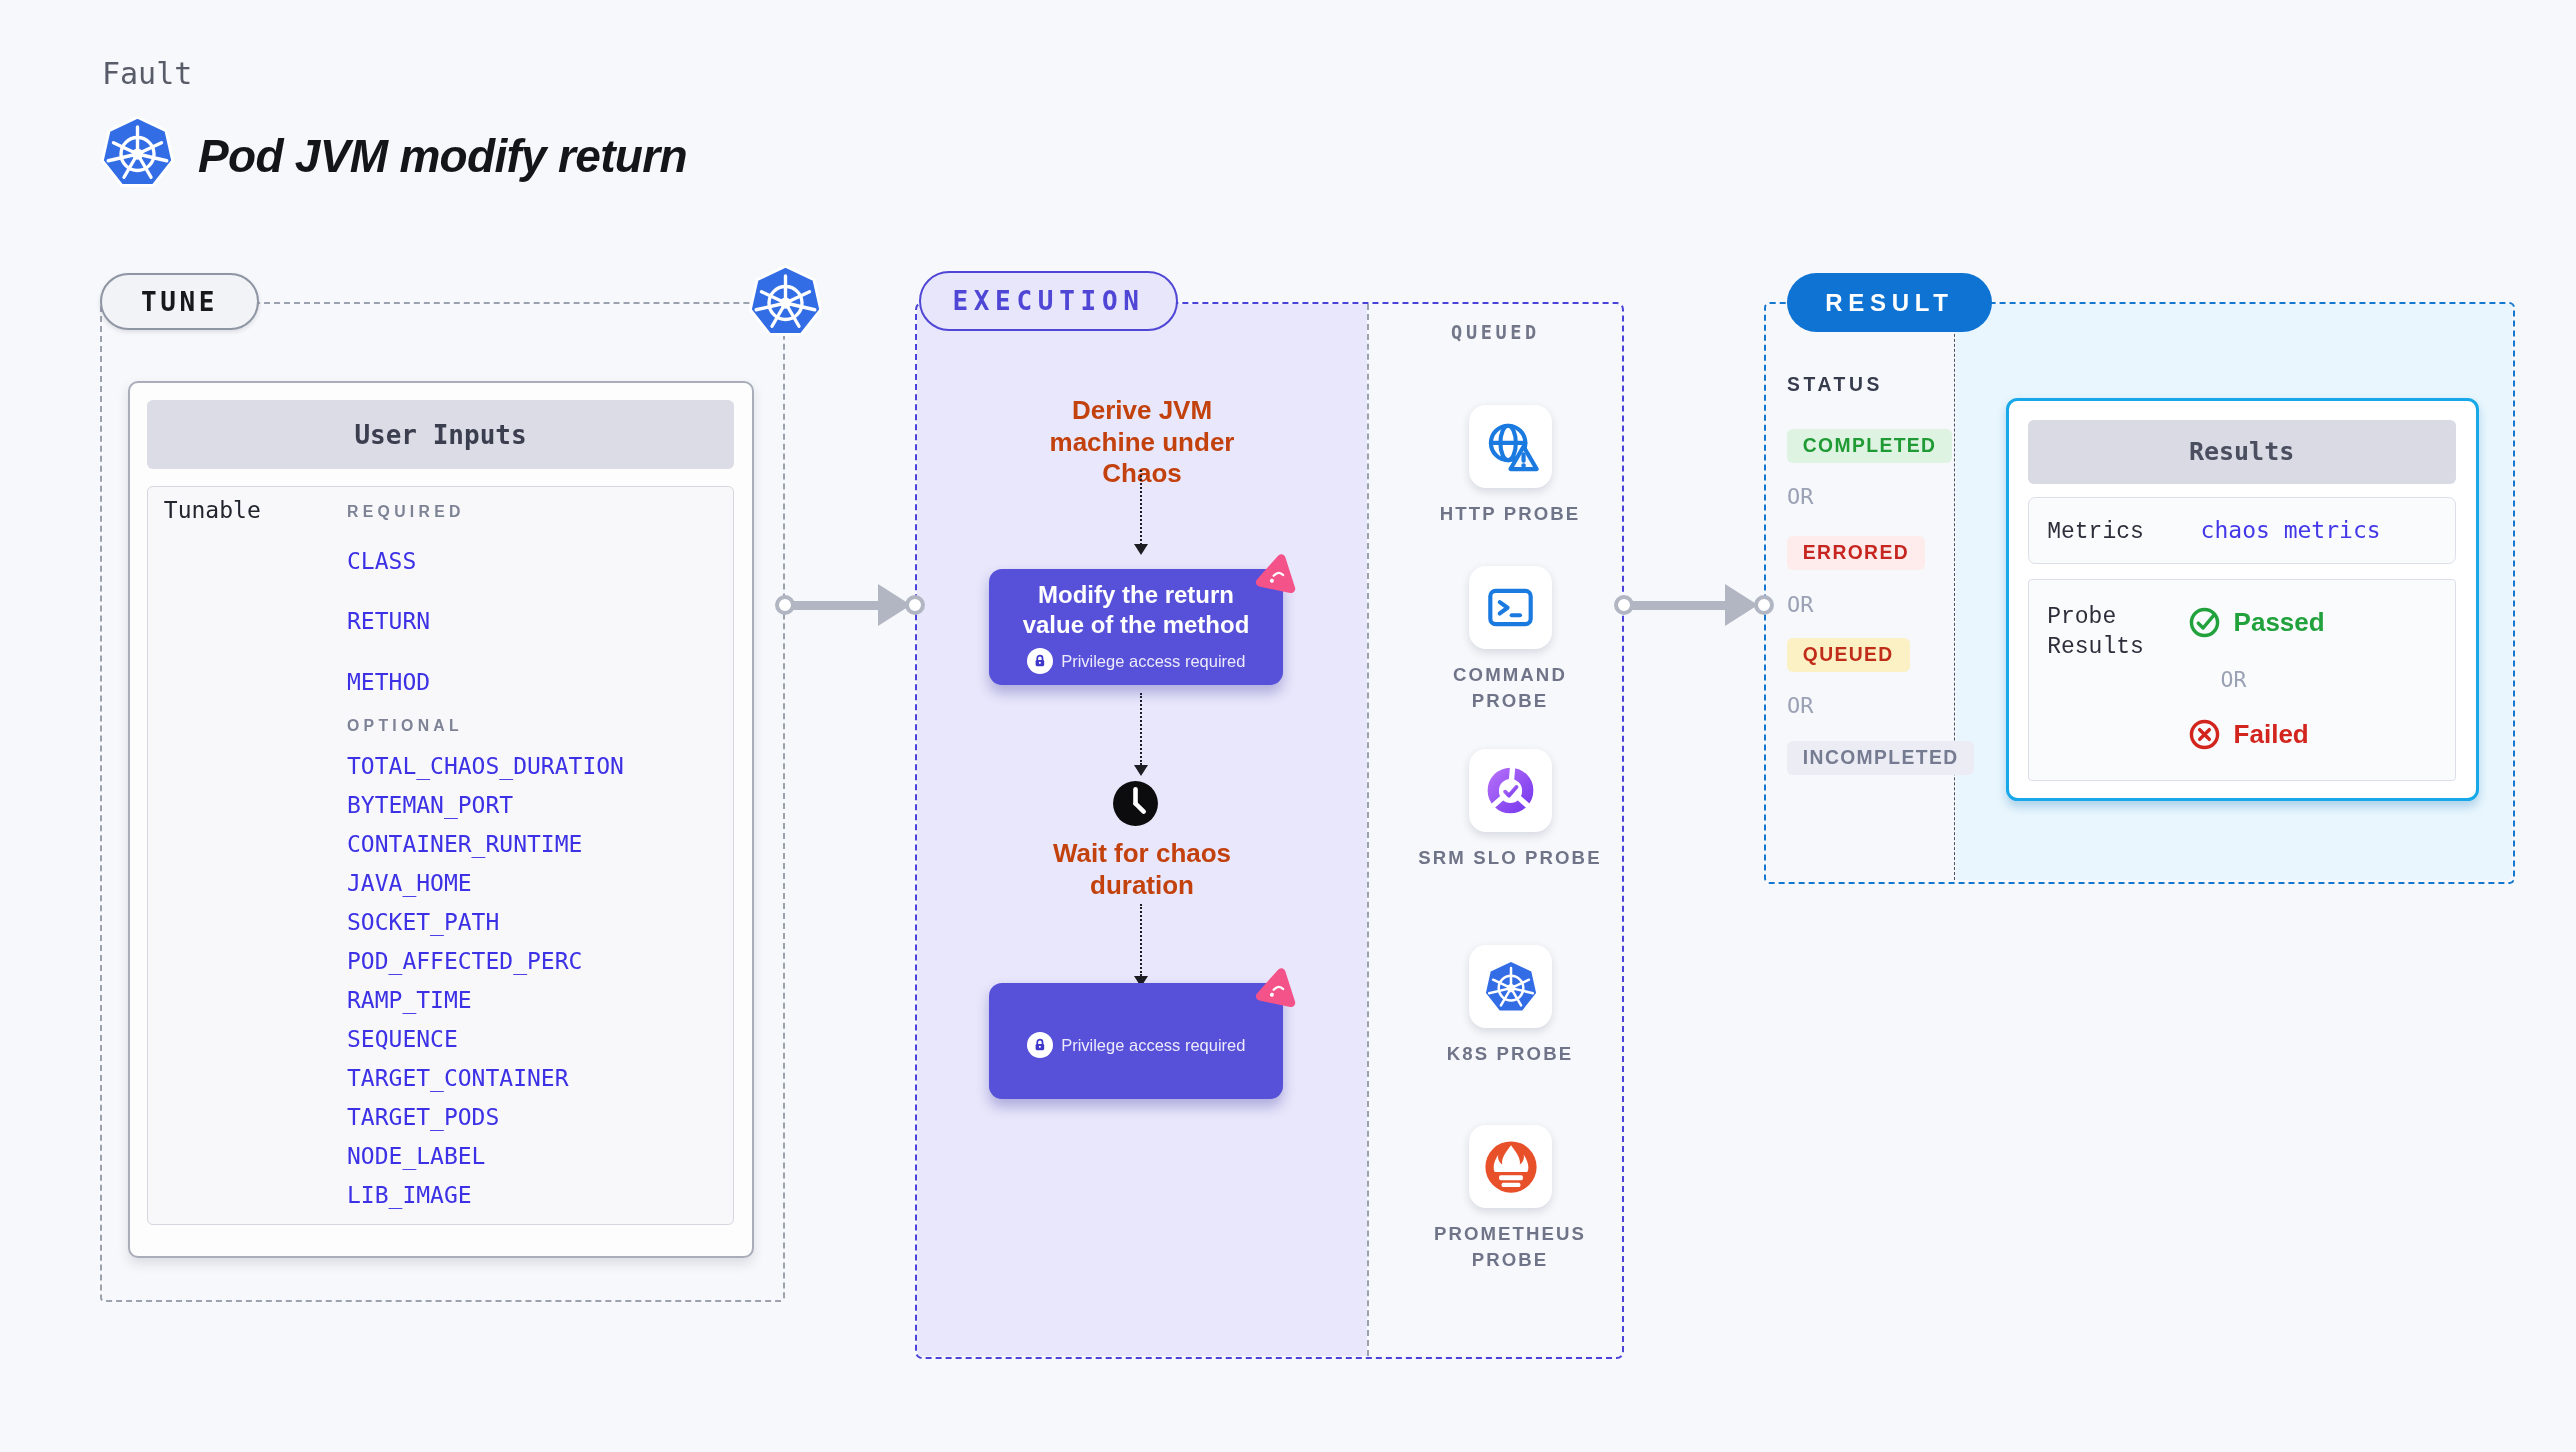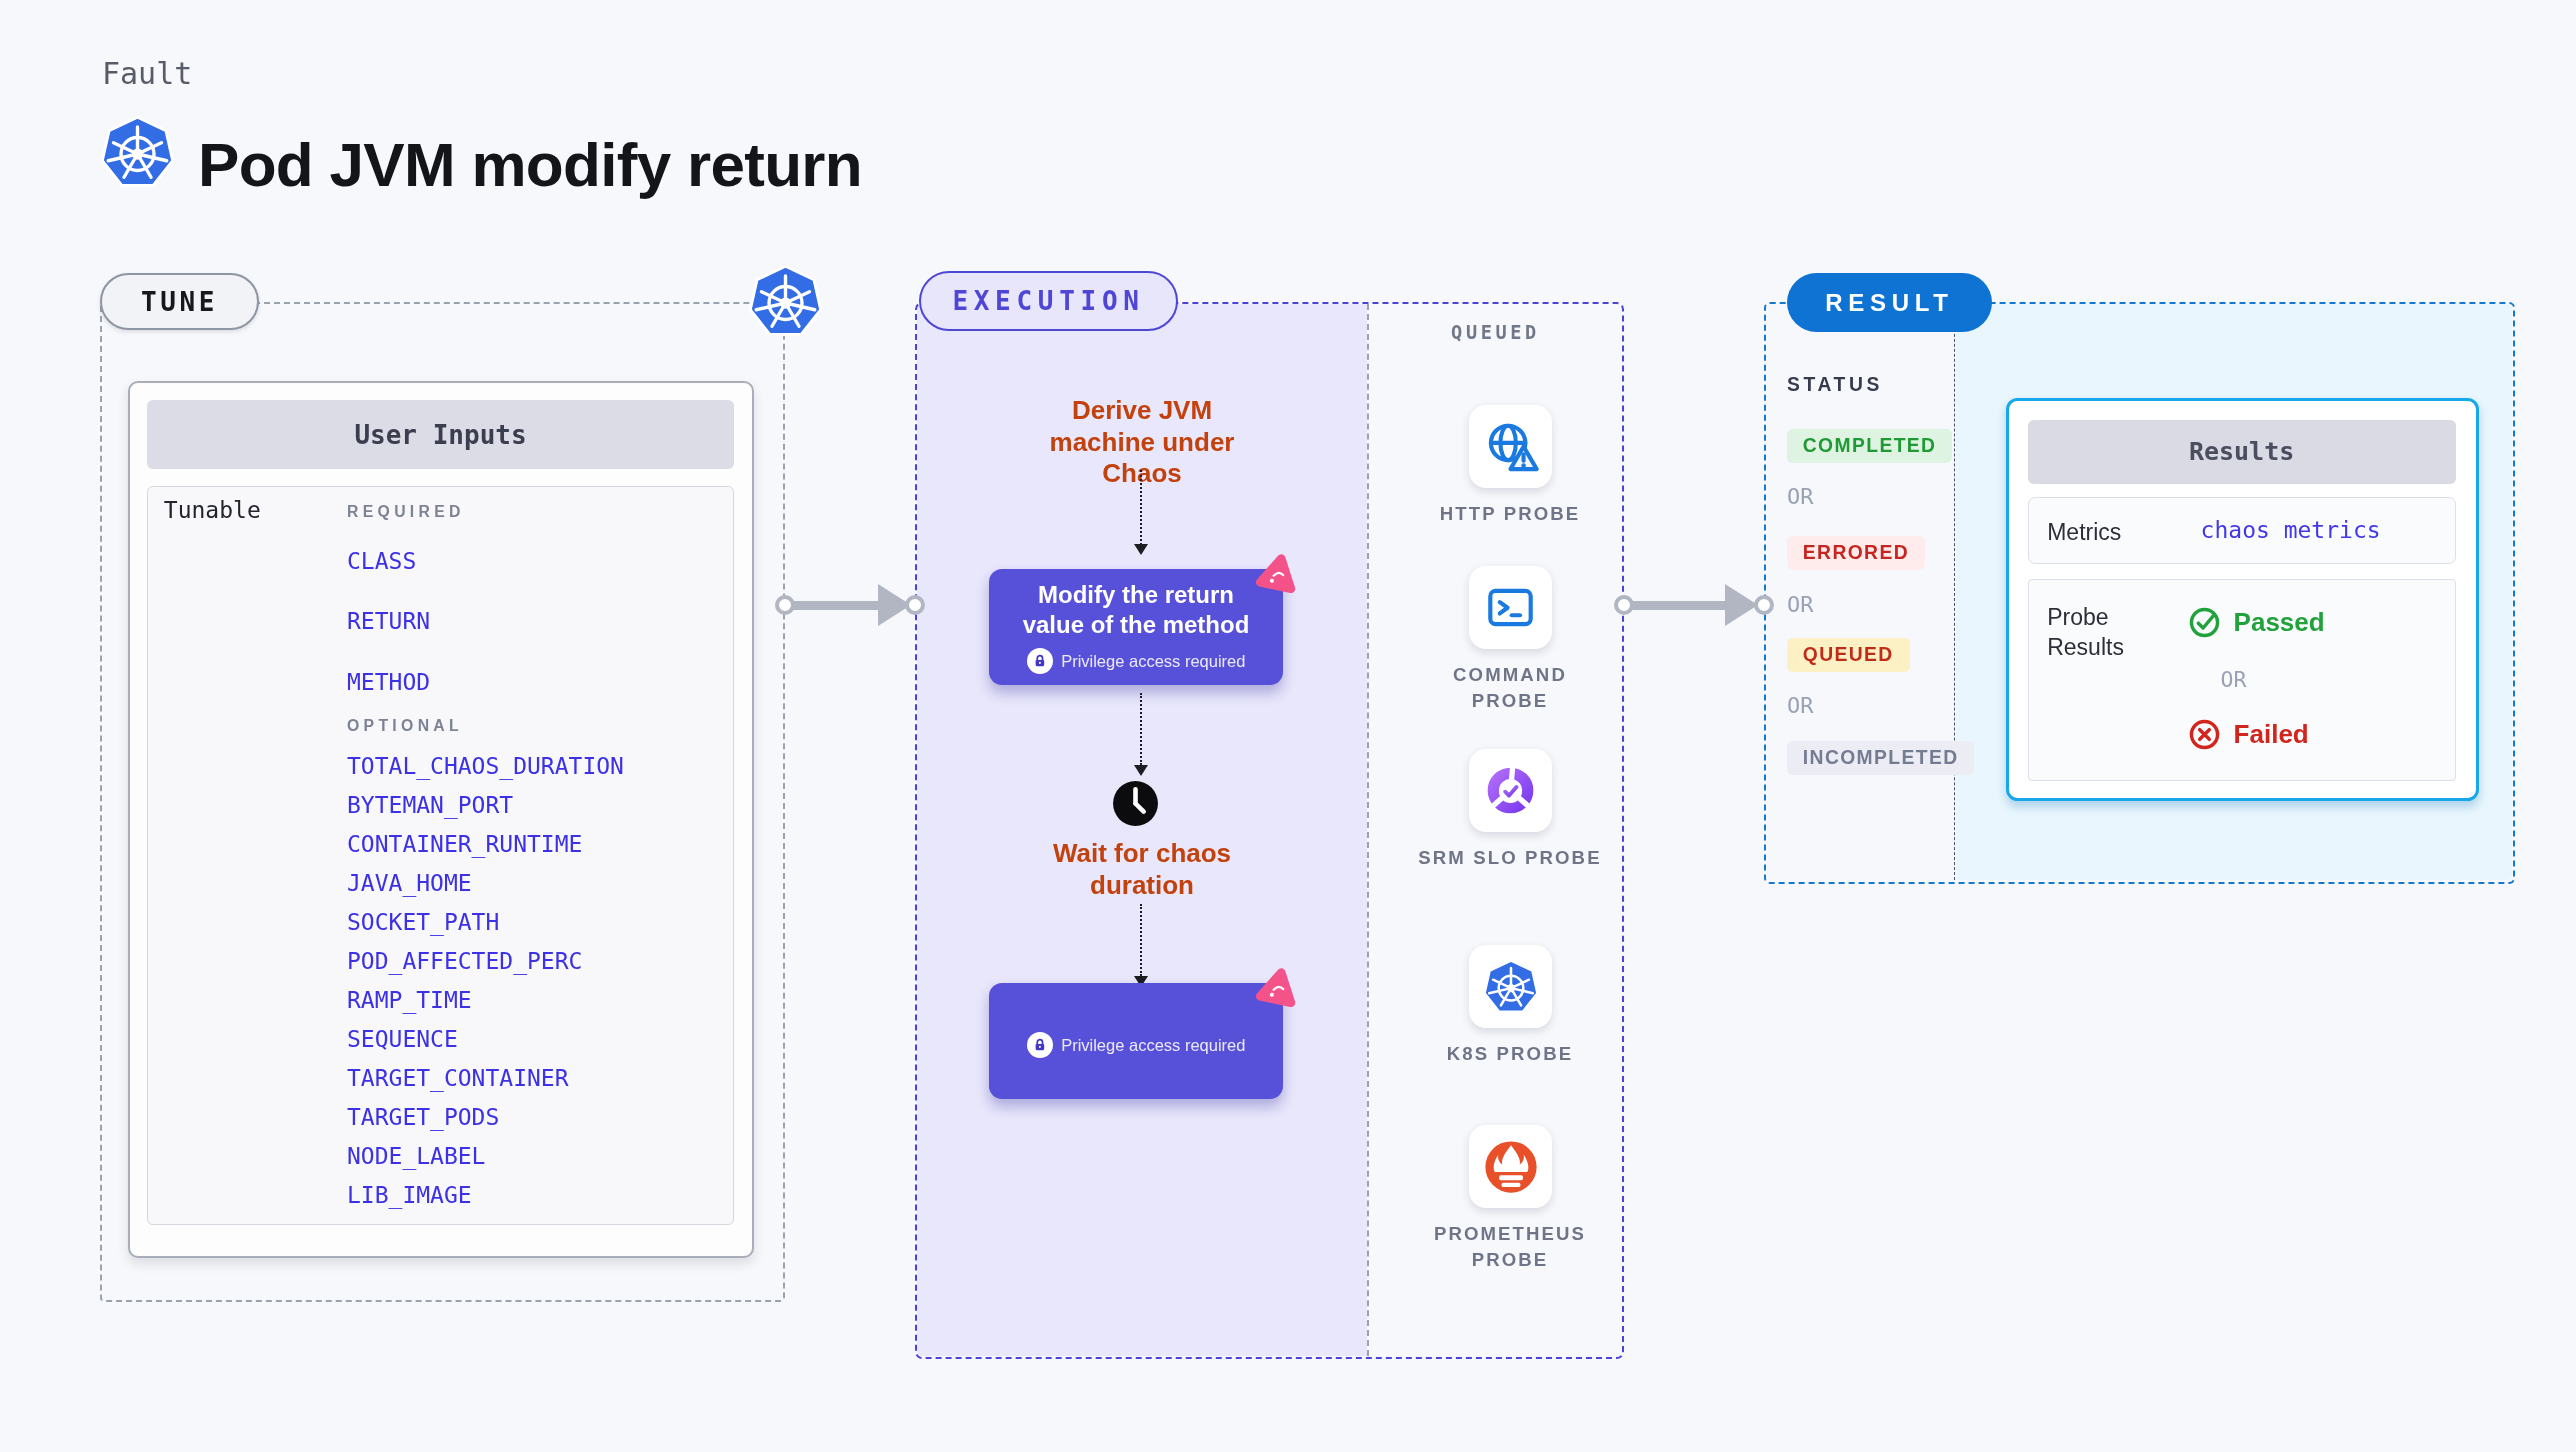--- a/index.html
+++ b/index.html
@@ -4,22 +4,22 @@
 <style>
   * { margin:0; padding:0; box-sizing:border-box; }
   html,body { background:#f7f8fb; }
   body { width:2576px; height:1452px; font-family:"Liberation Sans", sans-serif; }
   #canvas { position:relative; width:2576px; height:1452px; overflow:hidden; }
 
   
   .eyebrow { position:absolute; left:102px; top:56px; font-family:"DejaVu Sans Mono",monospace;
              font-size:30px; color:#585c69; }
   .title-icon { position:absolute; left:100px; top:115px; width:75px; height:75px; }
-  .page-title { position:absolute; left:198px; top:129px; font-size:62px; font-weight:bold;
-                color:#141519; letter-spacing:-0.7px; }
+  .page-title { position:absolute; left:198px; top:129px; font-size:46px; font-weight:bold;
+                color:#141519; letter-spacing:-0.7px;font-style:italic; }
 
   
   .pill { position:absolute; display:flex; align-items:center; justify-content:center;
           border-radius:33px; z-index:6; }
   .pill-tune { left:100px; top:273px; width:159px; height:57px; background:#f2f3f7;
                border:2.1px solid #8e95a3; font-family:"DejaVu Sans Mono",monospace;
                font-weight:bold; font-size:26px; letter-spacing:3.6px; color:#17181d;
                box-shadow:0 2.1px 4.3px rgba(20,25,60,.12); }
   .pill-exec { left:919px; top:271px; width:259px; height:60px; background:#e7e6fb;
                border:2.9px solid #4f46d6; font-family:"DejaVu Sans Mono",monospace;
@@ -117,21 +117,21 @@
   .output-card { position:absolute; left:2006px; top:398px; width:473px; height:403px;
                  background:#ffffff; border:3.6px solid #16a8e8; border-radius:11.5px;
                  box-shadow:0 5.7px 10px rgba(20,120,190,.28); z-index:3; }
   .output-head { position:absolute; left:18.6px; top:18.6px; width:428px; height:64px; background:#d9dae4;
                  border-radius:5.7px; display:flex; align-items:center; justify-content:center;
                  font-family:"DejaVu Sans Mono",monospace; font-weight:bold; font-size:25px; color:#4a4e5f; }
   .metrics-row { position:absolute; left:18.6px; top:96px; width:428px; height:67px;
                  background:#fafbfd; border:1.4px solid #dcdee8; border-radius:7.2px; }
   .proberes-row { position:absolute; left:18.6px; top:178px; width:428px; height:202px;
                   background:#fafbfd; border:1.4px solid #dcdee8; border-radius:4px; }
-  .row-label { position:absolute; left:18.6px; font-family:Liberation Sans, sans-serif;
+  .row-label { position:absolute; left:18.6px; font-family:Liberation Mono, monospace;
                font-size:23px; color:#2c2f3a; line-height:30px; }
   .metrics-value { position:absolute; left:172px; top:19.3px; font-family:"DejaVu Sans Mono",monospace;
                    font-size:23px; color:#4338e8; }
   .pr-item { position:absolute; display:flex; align-items:center; gap:13px; }
   .pr-passed-text { font-size:26px; font-weight:bold; color:#22a23c; }
   .pr-failed-text { font-size:26px; font-weight:bold; color:#d2251d; }
   .pr-or { position:absolute; font-family:"DejaVu Sans Mono",monospace; font-size:21.5px; color:#9aa1b5; }
 
   svg { display:block; }
 </style>

